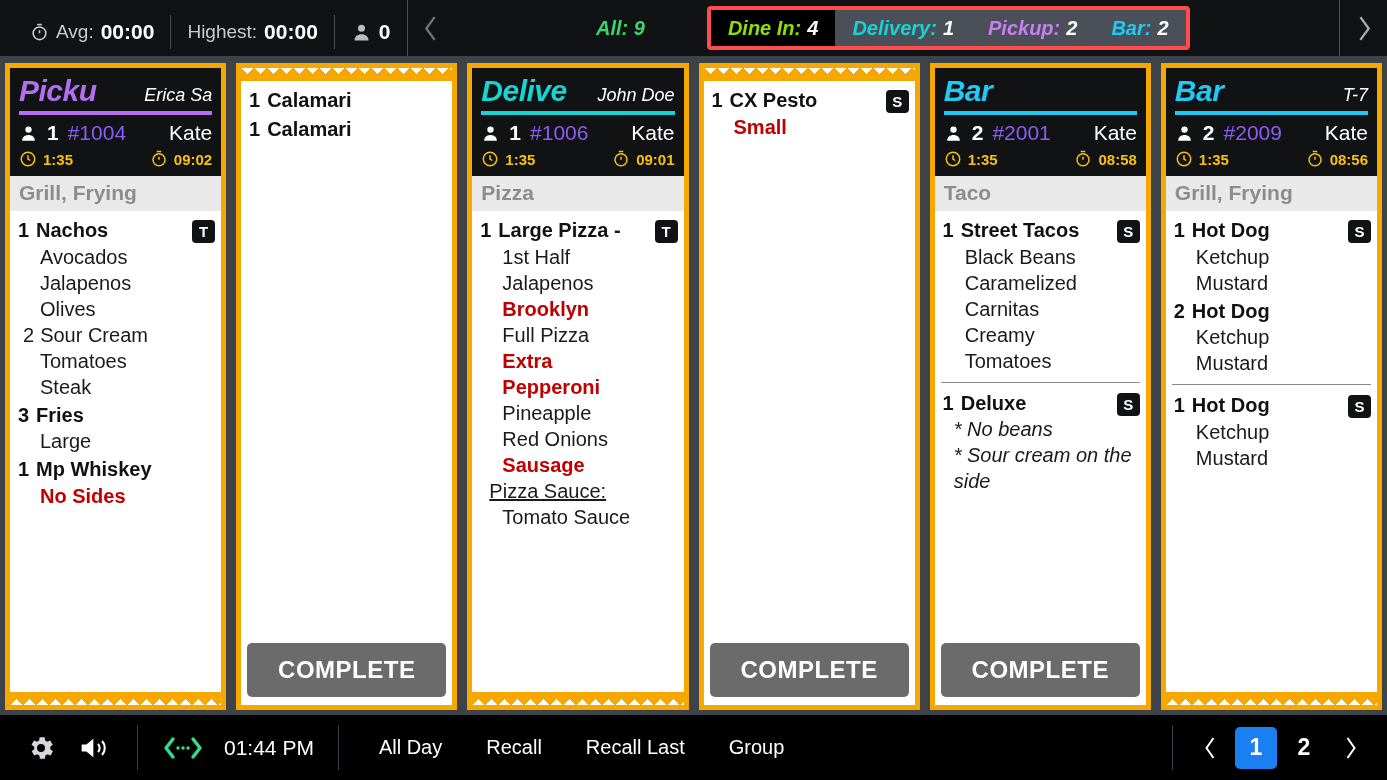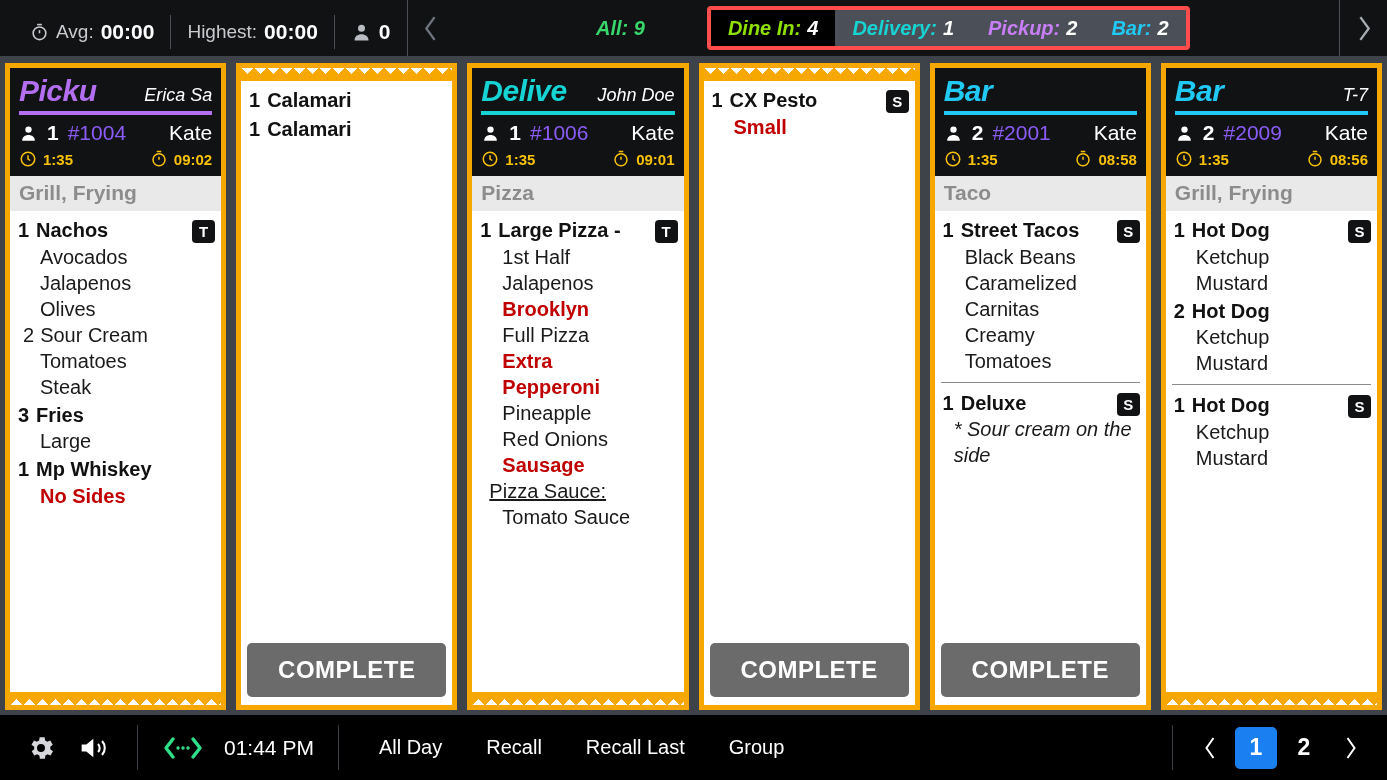--- a/index.html
+++ b/index.html
@@ -522,20 +522,23 @@
                 </div>
                 <div class="mod">
                   <span>Tomatoes</span>
                 </div>
               </div>
               <div class="item-block divided">
                 <div class="item-row">
                   <span class="item-qty">1</span>
                   <span class="item-name">Deluxe</span>
                   <span class="seat-badge">S</span>
+                </div>
+                <div class="mod note">
+                  <span>* No beans</span>
                 </div>
                 <div class="mod note">
                   <span>* Sour cream on the side</span>
                 </div>
               </div>
             </div>
             <div class="t-foot"><button class="complete-btn">COMPLETE</button></div>
           </div>
         </div>
       </div>

